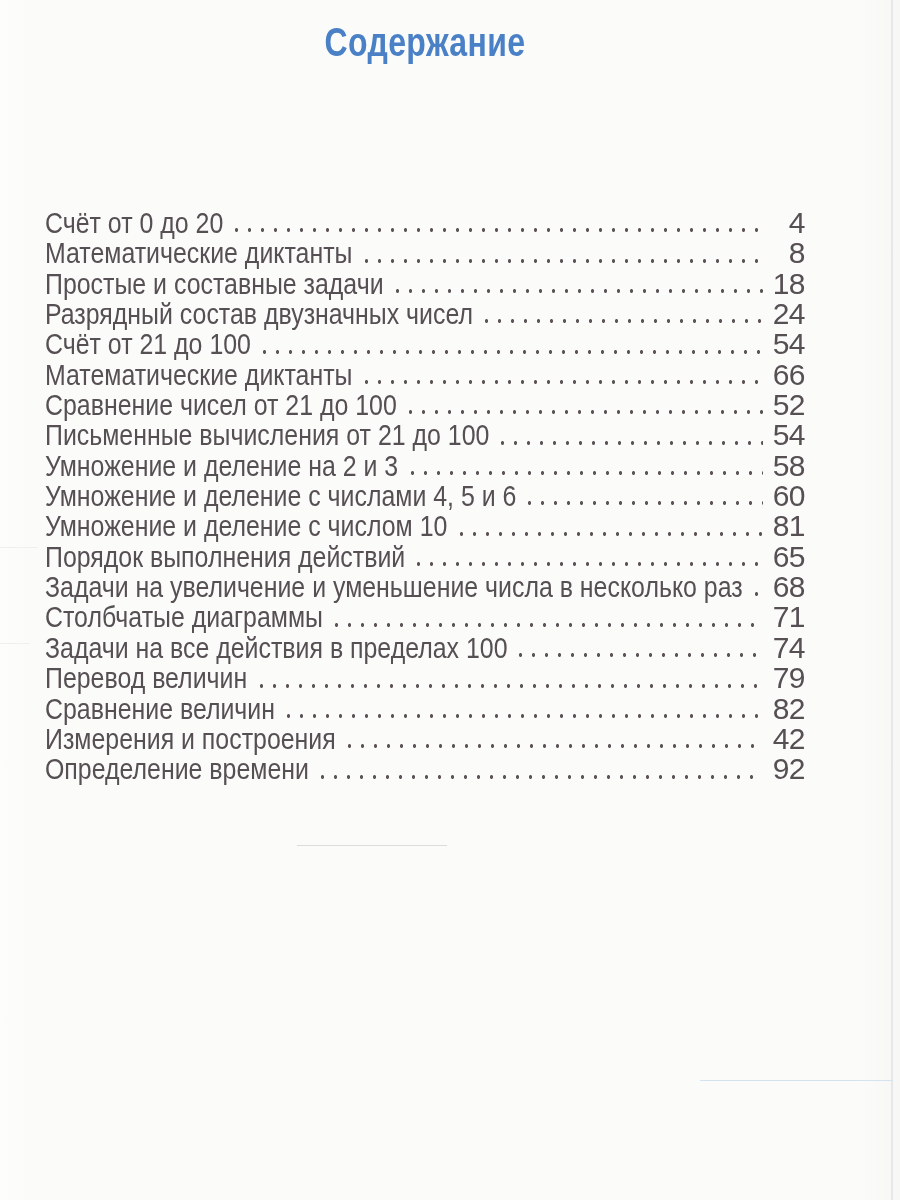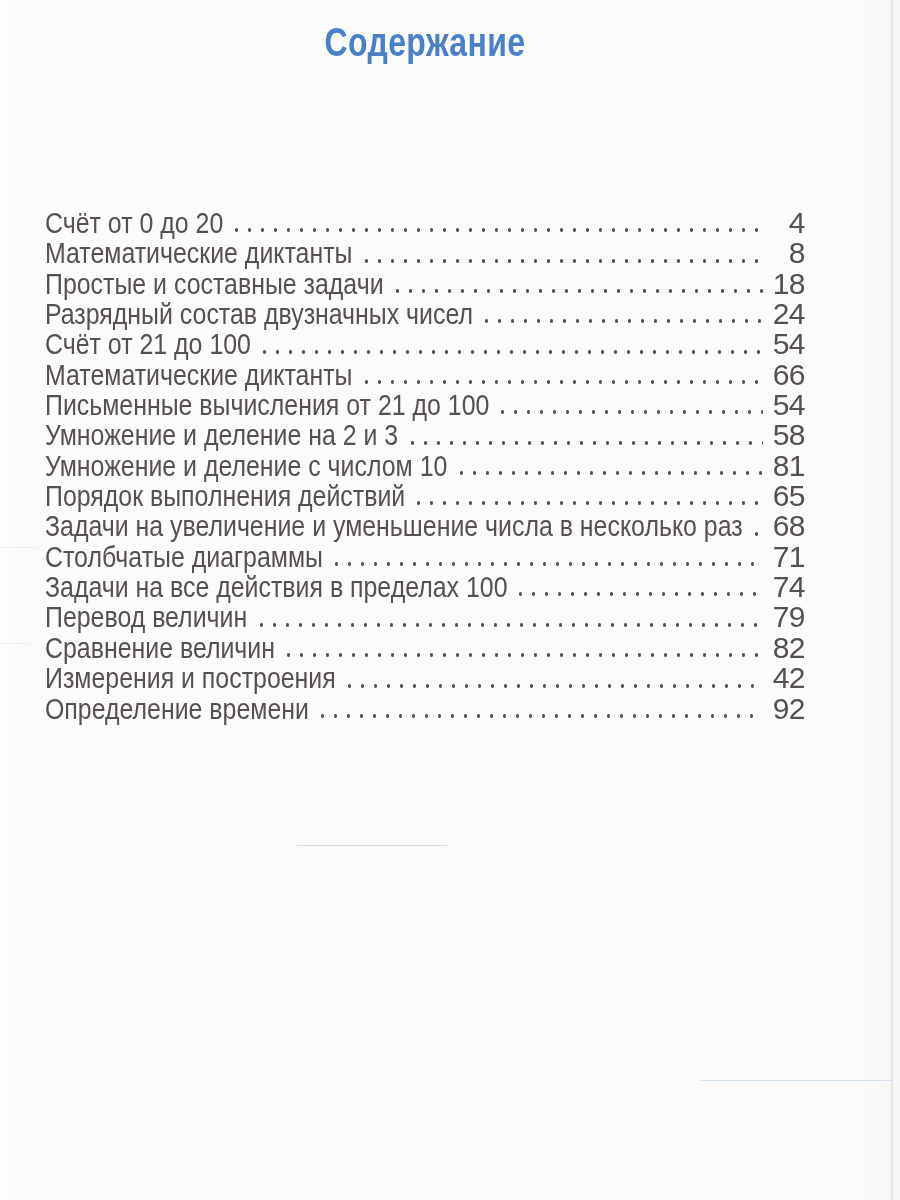--- a/index.html
+++ b/index.html
@@ -116,33 +116,43 @@
     <span class="leader"></span>
     <span class="toc-page">54</span>
   </div>
 
   <div class="toc-row">
     <span class="toc-label" style="width: 308px;">Математические диктанты</span>
     <span class="leader"></span>
     <span class="toc-page">66</span>
   </div>
 
+  <div class="toc-row">
+    <span class="toc-label" style="width: 352px;">Сравнение чисел от 21 до 100</span>
+    <span class="leader"></span>
+    <span class="toc-page">52</span>
+  </div>
 
   <div class="toc-row">
     <span class="toc-label" style="width: 444px;">Письменные вычисления от 21 до 100</span>
     <span class="leader"></span>
     <span class="toc-page">54</span>
   </div>
 
   <div class="toc-row">
     <span class="toc-label" style="width: 354px;">Умножение и деление на 2 и 3</span>
     <span class="leader"></span>
     <span class="toc-page">58</span>
   </div>
 
+  <div class="toc-row">
+    <span class="toc-label" style="width: 471px;">Умножение и деление с числами 4, 5 и 6</span>
+    <span class="leader"></span>
+    <span class="toc-page">60</span>
+  </div>
 
 
   <div class="toc-row">
     <span class="toc-label" style="width: 403px;">Умножение и деление с числом 10</span>
     <span class="leader"></span>
     <span class="toc-page">81</span>
   </div>
 
   <div class="toc-row">
     <span class="toc-label" style="width: 360px;">Порядок выполнения действий</span>

